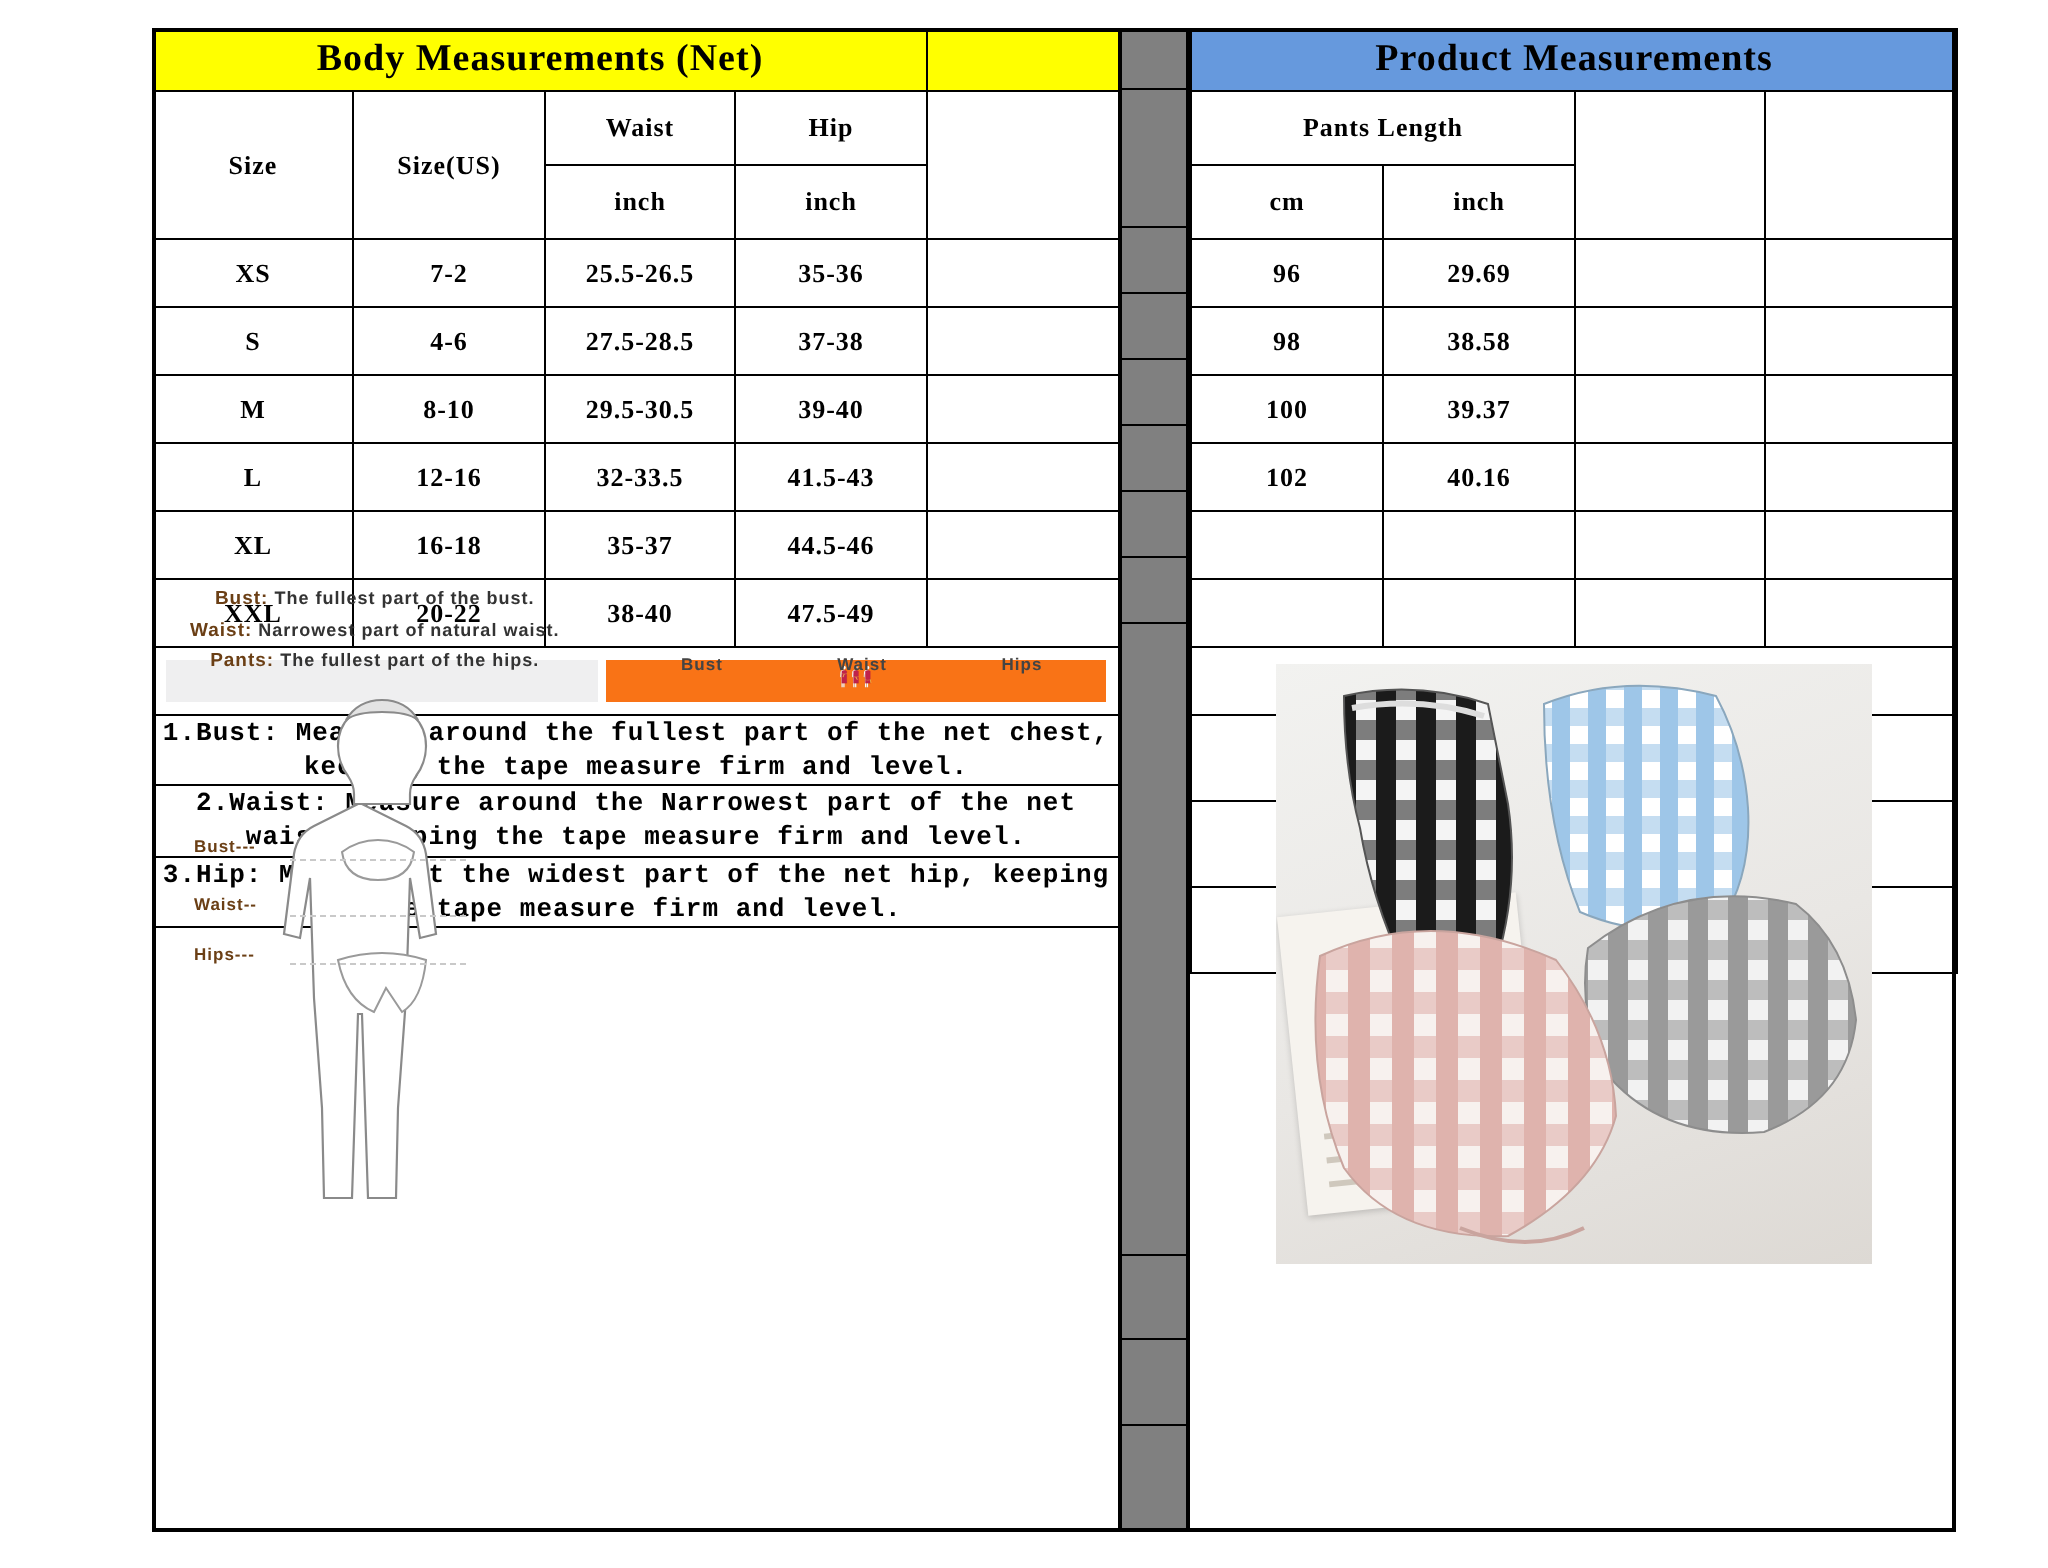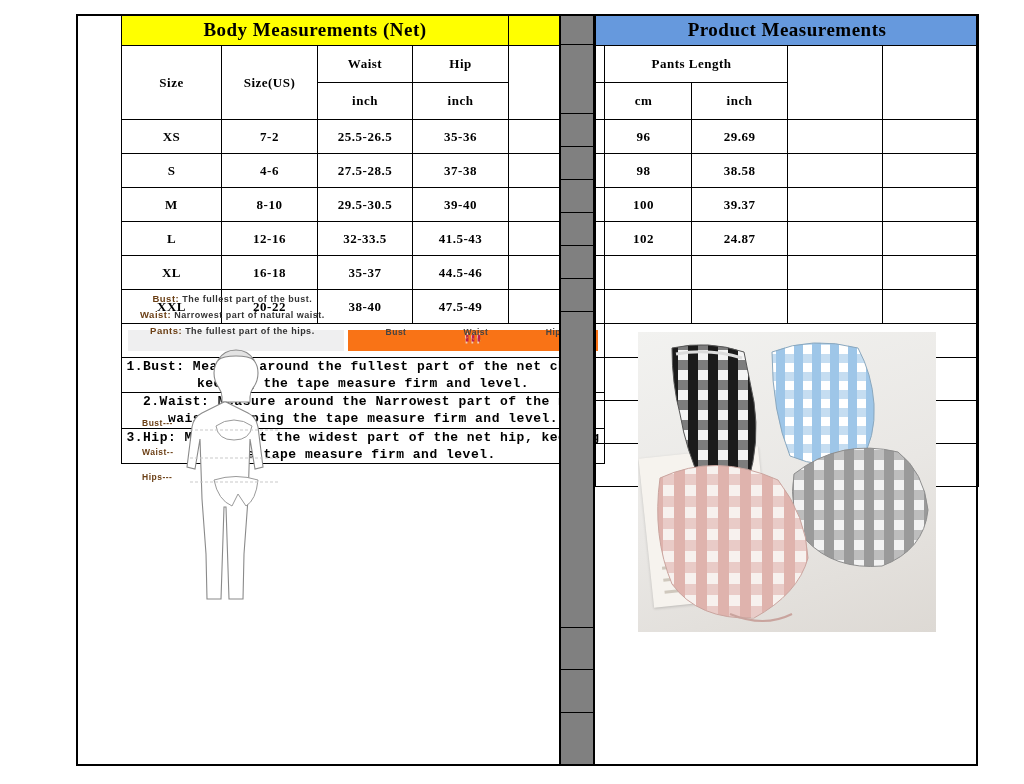--- a/index.html
+++ b/index.html
@@ -30,21 +30,20 @@
     box-sizing: border-box;
   }
   
   .left-block {
     position: absolute;
     left: 76px;
     top: 14px;
     width: 424px;
     height: 752px;
     box-sizing: border-box;
-    margin-left: 45px;
   }
   .right-block {
     position: absolute;
     left: 595px;
     top: 14px;
     width: 383px;
     height: 552px;
     box-sizing: border-box;
   }
   
@@ -423,21 +422,21 @@
         <td></td>
       </tr>
       <tr>
         <td>100</td>
         <td>39.37</td>
         <td></td>
         <td></td>
       </tr>
       <tr>
         <td>102</td>
-        <td>24.87</td>
+        <td>40.16</td>
         <td></td>
         <td></td>
       </tr>
       <tr>
         <td></td>
         <td></td>
         <td></td>
         <td></td>
       </tr>
       <tr>

